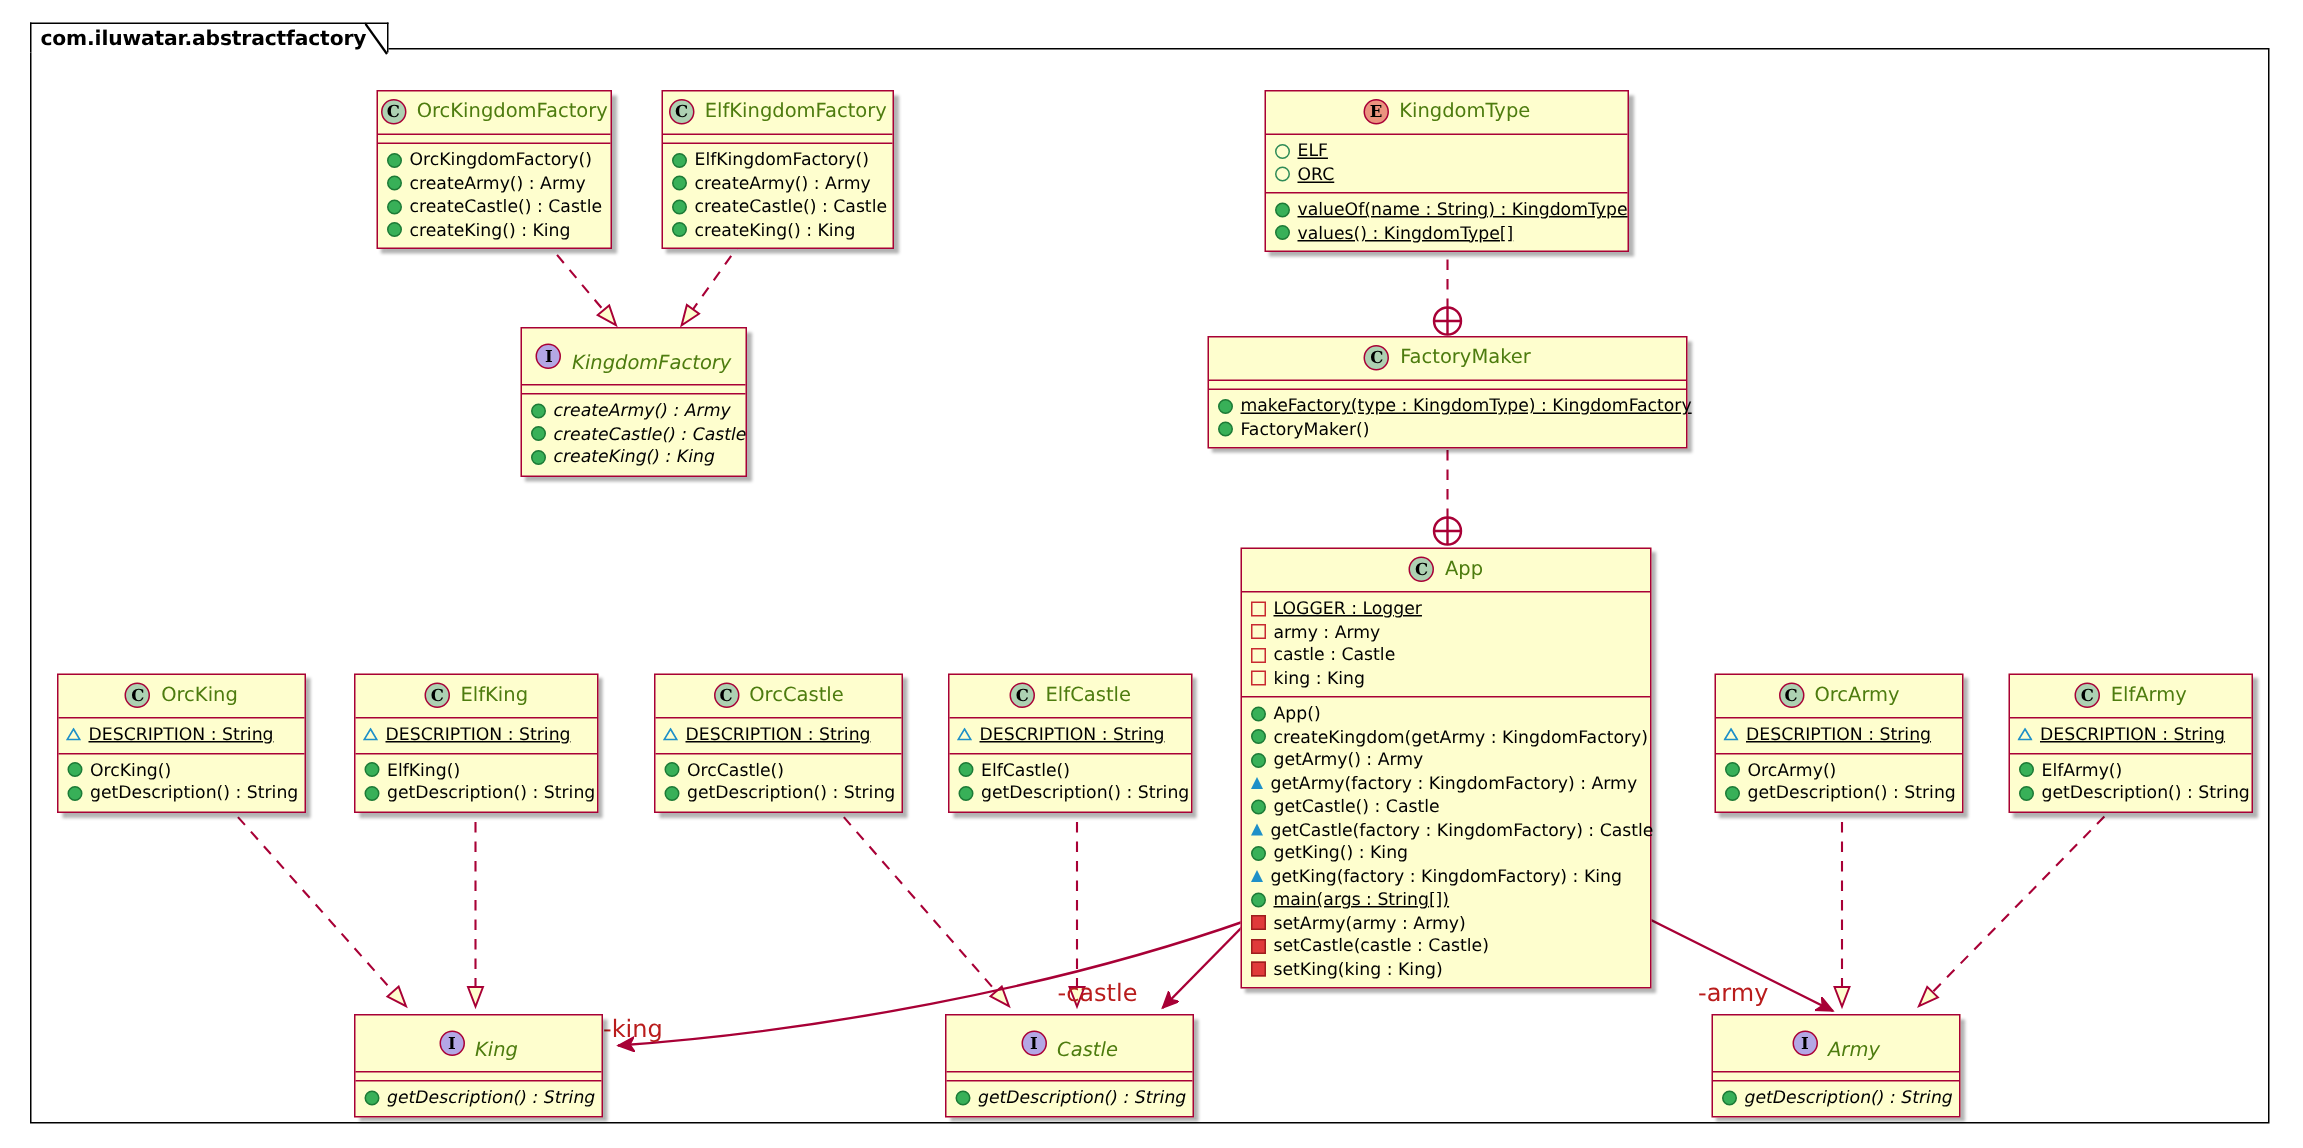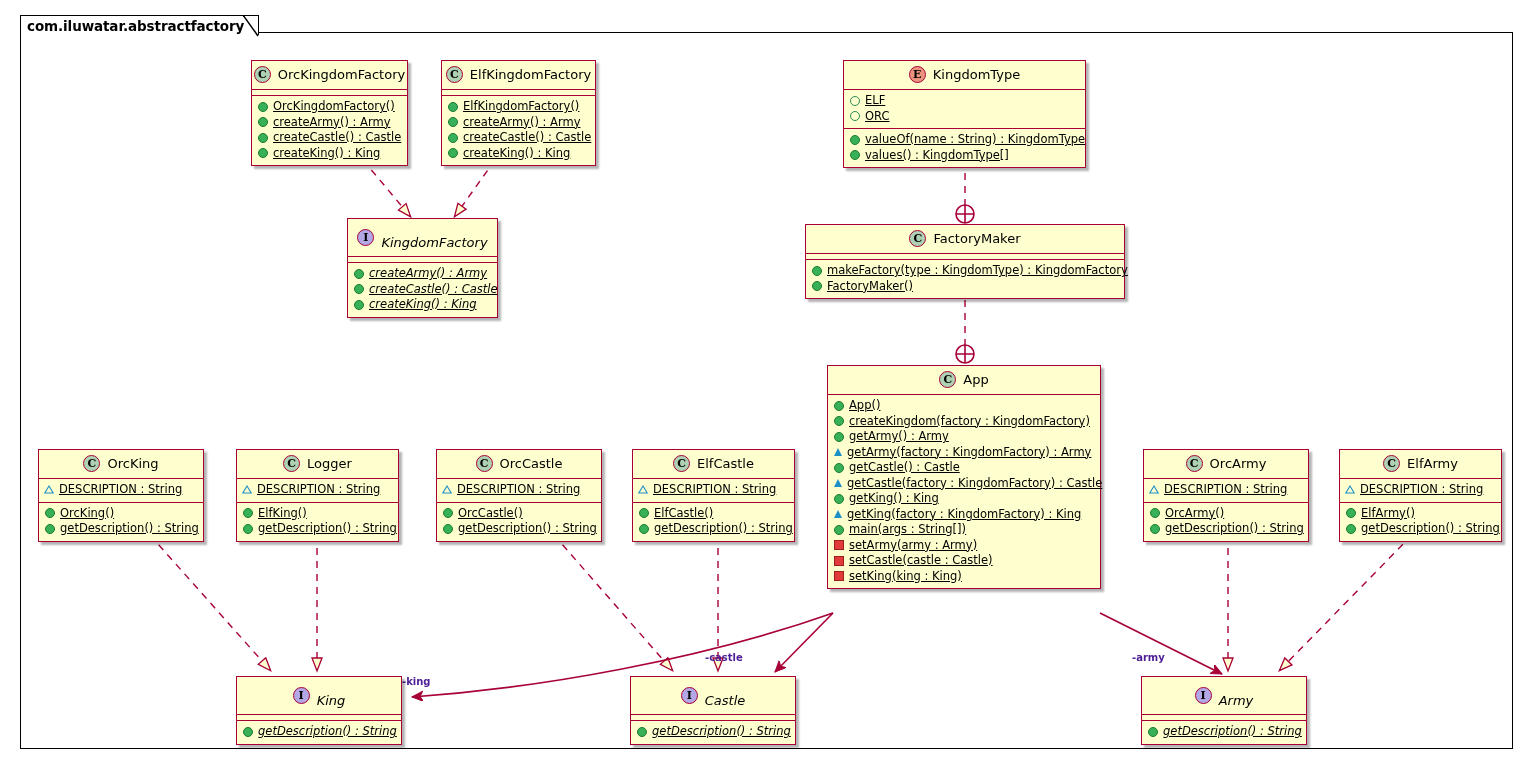--- a/index.html
+++ b/index.html
@@ -42,28 +42,28 @@
     box-shadow:3px 3px 2px rgba(0,0,0,0.30);
     box-sizing:border-box;
     font-size:11.5px;color:#000;
   }
   .uml .hdr{
     display:flex;align-items:center;justify-content:center;
     gap:7px;padding:5px 10px 6px 10px;
     border-bottom:1.4px solid #A80036;
   }
   .title{
-    font-size:13px;color:#000000;white-space:nowrap;line-height:14px;
+    font-size:13px;color:#4d7c0f;white-space:nowrap;line-height:14px;
   }
   .title.ital{font-style:italic;margin-top:12px;}
   .compartment{
     padding:3px 6px 4px 5px;
     border-bottom:1.4px solid #A80036;
   }
-  .compartment:last-child{border-bottom:none;text-decoration:underline;}
+  .compartment:last-child{border-bottom:none;}
   .compartment.empty{height:5px;padding:0;}
   .row{
     display:flex;align-items:center;gap:5px;
     line-height:15.5px;white-space:nowrap;
   }
   .row .txt{font-size:11.5px;color:#000;}
   .row .txt.ital{font-style:italic;}
   .row .txt.stat{text-decoration:underline;}
 
   
@@ -89,23 +89,22 @@
     width:8px;height:8px;background:#E03A3A;border:1.2px solid #9e1d1d;
   }
 
   
   .tri-hollow{
     width:10px;height:9px;flex:0 0 auto;position:relative;
   }
   .tri-hollow svg{display:block;}
 
   .assoc-label{
-    position:absolute;font-size:10px;color:#4c1d95;white-space:nowrap;
+    position:absolute;font-size:16px;color:#b91c1c;white-space:nowrap;
     font-family:"DejaVu Sans","Liberation Sans",sans-serif;
-    font-weight:bold;
   }
 </style>
 </head>
 <body>
 
 <div id="canvas">
 
   <div class="pkg-frame"></div>
   <div class="pkg-tab">
     <span class="pkg-tab-label">com.iluwatar.abstractfactory</span>
@@ -285,26 +284,44 @@
     </div>
   </div>
 
   <div class="uml" style="left:827px;top:365px;width:274px;">
     <div class="hdr">
       <span class="ic cls">C</span>
       <span class="title">App</span>
     </div>
     <div class="compartment">
       <div class="row">
+          <span class="vis privfield"></span>
+          <span class="txt stat">LOGGER : Logger</span>
+        </div>
+      <div class="row">
+          <span class="vis privfield"></span>
+          <span class="txt">army : Army</span>
+        </div>
+      <div class="row">
+          <span class="vis privfield"></span>
+          <span class="txt">castle : Castle</span>
+        </div>
+      <div class="row">
+          <span class="vis privfield"></span>
+          <span class="txt">king : King</span>
+        </div>
+    </div>
+    <div class="compartment">
+      <div class="row">
           <span class="vis pub"></span>
           <span class="txt">App()</span>
         </div>
       <div class="row">
           <span class="vis pub"></span>
-          <span class="txt">createKingdom(factory : KingdomFactory)</span>
+          <span class="txt">createKingdom(getArmy : KingdomFactory)</span>
         </div>
       <div class="row">
           <span class="vis pub"></span>
           <span class="txt">getArmy() : Army</span>
         </div>
       <div class="row">
           <span class="vis prot"></span>
           <span class="txt">getArmy(factory : KingdomFactory) : Army</span>
         </div>
       <div class="row">
@@ -365,21 +382,21 @@
       <div class="row">
           <span class="vis pub"></span>
           <span class="txt">getDescription() : String</span>
         </div>
     </div>
   </div>
 
   <div class="uml" style="left:236px;top:449px;width:163px;">
     <div class="hdr">
       <span class="ic cls">C</span>
-      <span class="title">Logger</span>
+      <span class="title">ElfKing</span>
     </div>
     <div class="compartment">
       <div class="row">
         <span class="tri-hollow">
             <svg width="10" height="9" viewBox="0 0 10 9">
               <path d="M5,1 L9.2,8 L0.8,8 z" fill="none" stroke="#1E90C8" stroke-width="1.1"></path>
             </svg>
           </span>
         <span class="txt stat">DESCRIPTION : String</span>
       </div>

